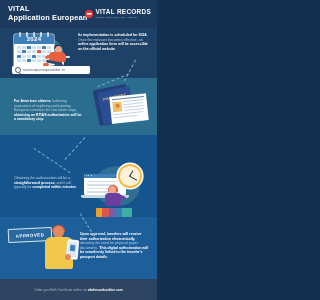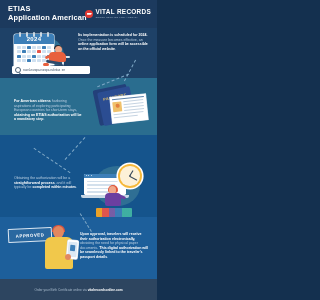--- a/index.html
+++ b/index.html
@@ -150,22 +150,22 @@
 
   <div class="band b-head"></div>
   <div class="band b-s1"></div>
   <div class="band b-s2"></div>
   <div class="band b-s3"></div>
   <div class="band b-s4"></div>
   <div class="band b-foot"></div>
 
   <div class="hdr">
     <div class="hdr-title">
-      <div>ETIAS</div>
-      <div>Application American</div>
+      <div>VITAL</div>
+      <div>Application European</div>
     </div>
     <div class="logo">
       <span class="logo-mark"></span>
       <span class="logo-txt">
         <span class="logo-main">VITAL RECORDS</span>
         <span class="logo-sub">ORDER SERVICE FOR AMERICA</span>
       </span>
     </div>
   </div>
 

